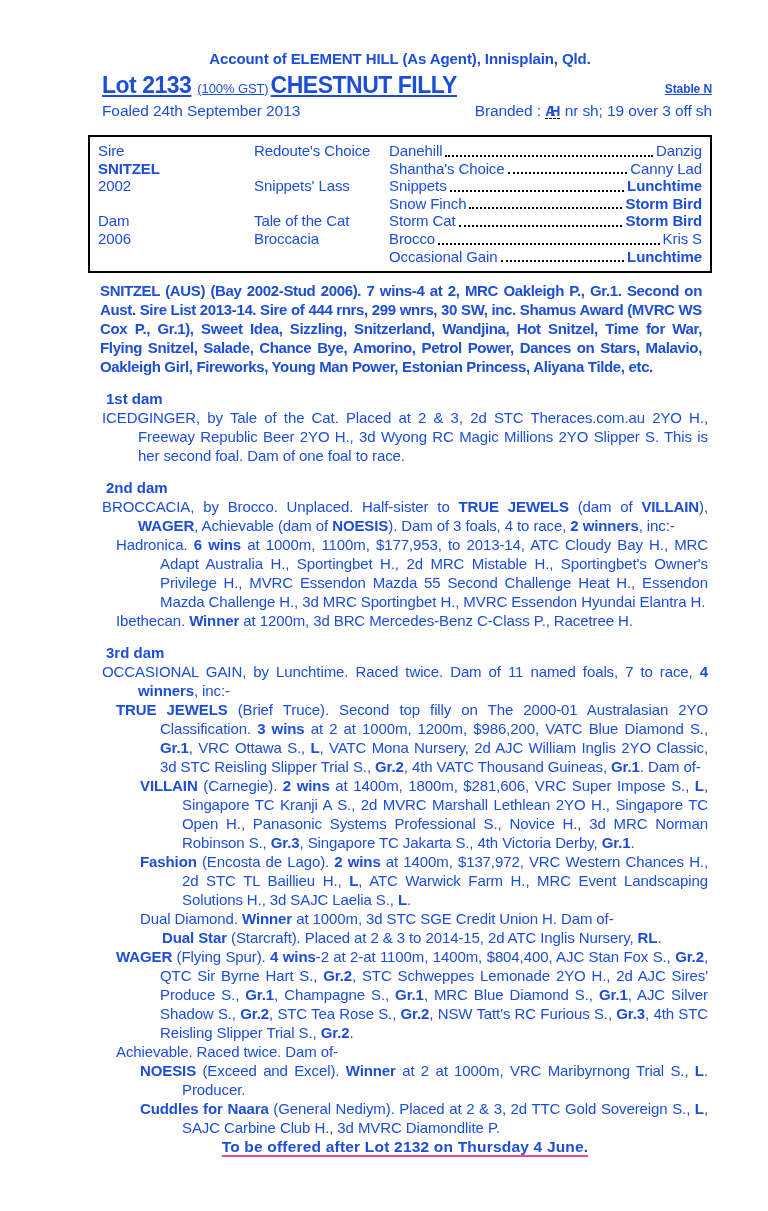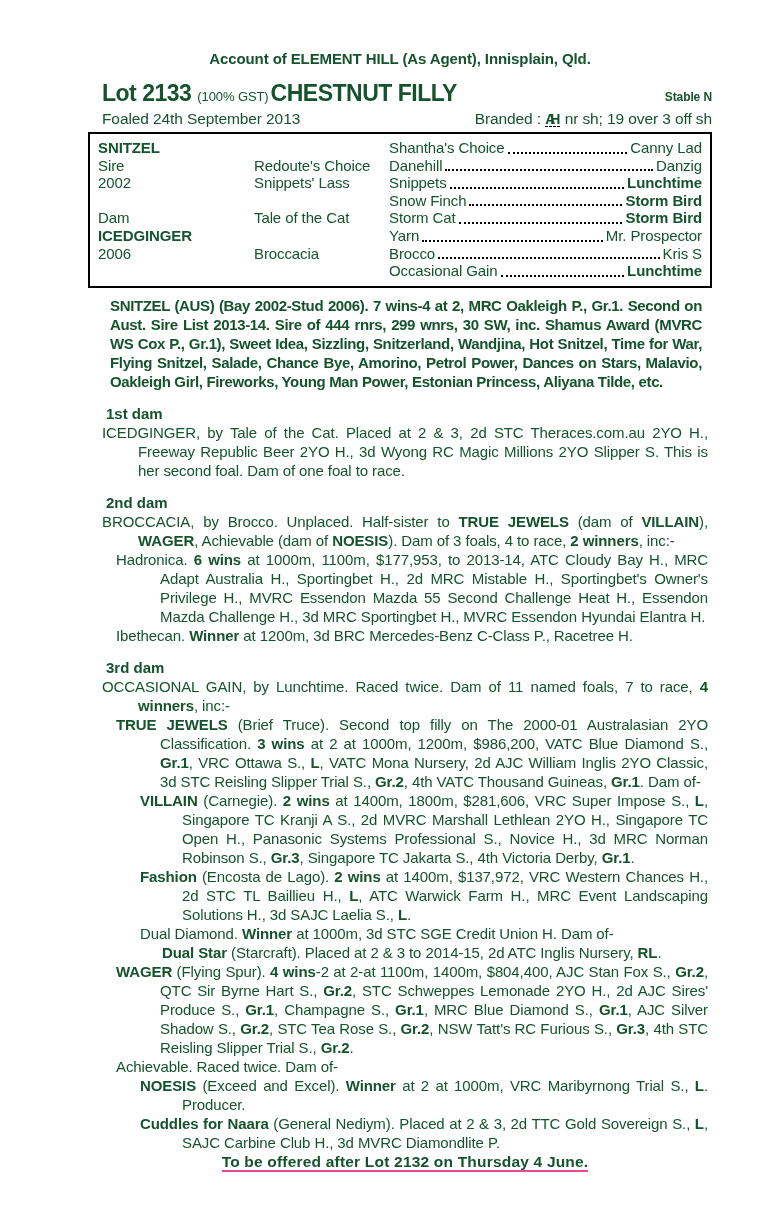--- a/index.html
+++ b/index.html
@@ -1,46 +1,46 @@
 <!DOCTYPE html>
 <html><head>
 <meta charset="utf-8">
 <style>
   html,body{margin:0;padding:0;background:#fff;}
-  .page{position:relative;width:768px;height:1211px;background:#ffffff;color:#14532d;
+  .page{position:relative;width:768px;height:1211px;background:#ffffff;color:#1d4ed8;
         font-family:"Liberation Sans","DejaVu Sans",sans-serif;overflow:hidden;
         letter-spacing:-0.1px;}
   .content{margin:0 56px 0 88px;}
   .txt{padding-left:14px;padding-right:4px;}
 
   
   .account-line{margin-top:50px;text-align:center;font-weight:bold;font-size:15px;}
-  .lot-line{display:flex;align-items:baseline;margin-top:13px;padding-left:14px;}
+  .lot-line{display:flex;align-items:baseline;margin-top:5px;padding-left:14px;text-decoration:underline;}
   .lot-num{font-size:23px;font-weight:bold;letter-spacing:-0.5px;}
   .gst{font-size:13px;margin-left:6px;}
   .horse-title{font-size:23px;font-weight:bold;letter-spacing:-0.5px;margin-left:2px;}
   .stable{margin-left:auto;font-size:12px;font-weight:bold;}
   .foaled-line{display:flex;justify-content:space-between;align-items:baseline;
-               font-size:15.5px;margin:3px 0 4px;padding-left:14px;text-align:center;}
+               font-size:15.5px;margin:3px 0 15px;padding-left:14px;text-align:center;}
   .brand{display:inline-block;font-size:14px;font-weight:bold;letter-spacing:-5px;
          padding-right:5px;border-bottom:1px dashed #000;line-height:1;}
 
   
   .ped-box{border:2px solid #000;padding:5px 8px 6px;}
   .ped-row{display:flex;line-height:17.6px;font-size:15px;}
   .pc1{width:156px;flex:none;}
   .pc2{width:135px;flex:none;}
   .pc3{flex:1;display:flex;align-items:flex-end;min-width:0;}
   .al,.ar{white-space:nowrap;}
   .lead{flex:1;min-width:8px;border-bottom:2px dotted #000;margin:0 3px 3px;}
 
   
   p{margin:0;font-size:15px;line-height:19px;text-align:justify;}
   .b{font-weight:bold;}
-  .sire-summary{font-weight:bold;margin:8px 10px 0 22px;letter-spacing:-0.35px;}
+  .sire-summary{font-weight:bold;margin:8px 10px 0 12px;letter-spacing:-0.35px;}
   .dam-heading{font-weight:bold;font-size:15px;margin-top:13px;padding-left:4px;
                letter-spacing:0;}
   .dam-para{padding-left:36px;text-indent:-36px;}
   .foal-1{padding-left:58px;text-indent:-44px;}
   .foal-2{padding-left:80px;text-indent:-42px;}
   .foal-3{padding-left:98px;text-indent:-38px;}
   .offer-line{text-align:center;font-size:15.5px;margin-top:0;}
   .offer-line span{font-weight:bold;border-bottom:2px solid #ec4899;padding-bottom:0px;
                    letter-spacing:0.2px;}
 </style>
@@ -59,35 +59,35 @@
       <span class="stable">Stable N</span>
     </div>
 
     <div class="foaled-line">
       <span>Foaled 24th September 2013</span>
       <span><span>Branded : </span><span class="brand">AH</span><span> nr sh; 19 over 3 off sh</span></span>
     </div>
 
     <div class="ped-box">
       <div class="ped-row">
+        <span class="pc1">Sire</span>
+        <span class="pc2">Redoute's Choice</span>
+        <span class="pc3">
+            <span class="al">Danehill</span>
+            <span class="lead"></span>
+            <span class="ar">Danzig</span>
+          </span>
+      </div>
+      <div class="ped-row">
         <span class="pc1 b">SNITZEL</span>
         <span class="pc2"></span>
         <span class="pc3">
             <span class="al">Shantha's Choice</span>
             <span class="lead"></span>
             <span class="ar">Canny Lad</span>
-          </span>
-      </div>
-      <div class="ped-row">
-        <span class="pc1">Sire</span>
-        <span class="pc2">Redoute's Choice</span>
-        <span class="pc3">
-            <span class="al">Danehill</span>
-            <span class="lead"></span>
-            <span class="ar">Danzig</span>
           </span>
       </div>
       <div class="ped-row">
         <span class="pc1">2002</span>
         <span class="pc2">Snippets' Lass</span>
         <span class="pc3">
             <span class="al">Snippets</span>
             <span class="lead"></span>
             <span class="ar b">Lunchtime</span>
           </span>
@@ -101,29 +101,20 @@
             <span class="ar b">Storm Bird</span>
           </span>
       </div>
       <div class="ped-row">
         <span class="pc1">Dam</span>
         <span class="pc2">Tale of the Cat</span>
         <span class="pc3">
             <span class="al">Storm Cat</span>
             <span class="lead"></span>
             <span class="ar b">Storm Bird</span>
-          </span>
-      </div>
-      <div class="ped-row">
-        <span class="pc1 b">ICEDGINGER</span>
-        <span class="pc2"></span>
-        <span class="pc3">
-            <span class="al">Yarn</span>
-            <span class="lead"></span>
-            <span class="ar">Mr. Prospector</span>
           </span>
       </div>
       <div class="ped-row">
         <span class="pc1">2006</span>
         <span class="pc2">Broccacia</span>
         <span class="pc3">
             <span class="al">Brocco</span>
             <span class="lead"></span>
             <span class="ar">Kris S</span>
           </span>

